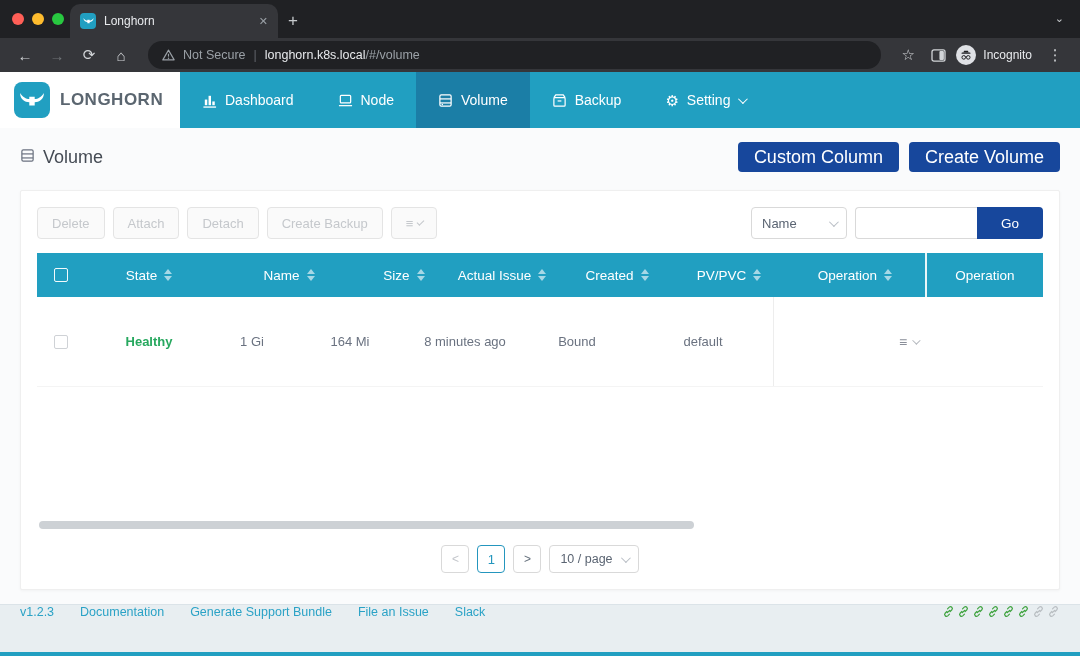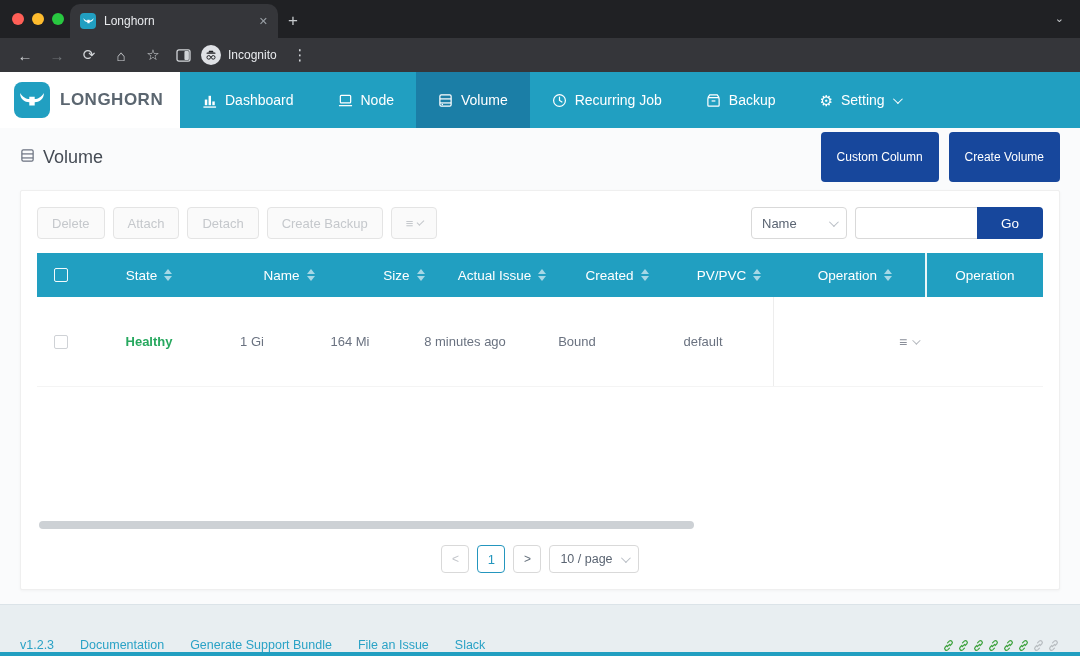--- a/index.html
+++ b/index.html
@@ -44,22 +44,22 @@
   .nav-item.active { background:var(--teal-dark); }
   .nav-item svg { display:block; }
   .gear-glyph { font-size:15px; line-height:1; }
   .chev { width:7px; height:7px; border-right:1.5px solid currentColor; border-bottom:1.5px solid currentColor;
     transform:rotate(45deg) translateY(-2px); display:inline-block; }
 
   
   .title-row { height:58px; background:#fafbfc; display:flex; align-items:center; padding:0 20px; }
   .page-title { display:flex; align-items:center; gap:8px; font-size:18px; color:#454b54; }
   .title-actions { margin-left:auto; display:flex; gap:10px; }
-  .btn-navy { height:50px; padding:0 16px; background:var(--navy); color:#fff; border:none; border-radius:4px;
-    font-size:12px; font-family:inherit; cursor:pointer; }
+  .btn-navy { height:30px; padding:0 16px; background:var(--navy); color:#fff; border:none; border-radius:4px;
+    font-size:18px; font-family:inherit; cursor:pointer; }
 
   
   .content { height:418px; padding:4px 20px 14px; background:#fafbfc; }
   .card { height:400px; background:#fff; border:1px solid #efefef; border-radius:2px;
     box-shadow:0 1px 3px rgba(0,0,0,.04); padding:16px; display:flex; flex-direction:column; }
 
   .card-toolbar { display:flex; align-items:center; margin-bottom:14px; }
   .bulk { display:flex; gap:8px; }
   .btn-disabled { height:32px; padding:0 14px; background:#fafafa; border:1px solid #e4e4e4; border-radius:4px;
     color:#c5c8cc; font-size:13px; font-family:inherit; }
@@ -100,21 +100,21 @@
 
   .pagination { display:flex; align-items:center; justify-content:center; gap:8px; }
   .pg-btn { width:28px; height:28px; border:1px solid #d9d9d9; border-radius:4px; background:#fff;
     display:flex; align-items:center; justify-content:center; font-size:12px; cursor:pointer; }
   .pg-prev { color:#c3c6cb; }
   .pg-next { color:#65707c; }
   .pg-current { border-color:#2496be; color:#2496be; font-size:13px; }
   .pg-size { height:28px; padding:0 10px; font-size:12.5px; }
 
   
-  .footer { height:48px; background:#e8eef1; border-top:1px solid #dbe3e8; display:flex; align-items:flex-end;
+  .footer { height:48px; background:#e8eef1; border-top:1px solid #dbe3e8; display:flex; align-items:flex-start;
     padding:0 20px; gap:26px; font-size:12.5px; }
   .footer a, .f-link, .f-version { color:var(--footer-link); text-decoration:none; cursor:pointer; }
   .conn-icons { margin-left:auto; display:flex; gap:2px; align-items:center; }
   .conn-icons svg { display:block; }
   .link-ok { color:var(--ok-green); }
   .link-off { color:#b9bec2; }
   .bottom-bar { height:4px; background:var(--teal); }
 </style>
 </head>
 <body>
@@ -136,20 +136,32 @@
   </div>
   <span class="newtab">+</span>
   <span class="strip-chev">⌄</span>
 </div>
 
 <div class="btoolbar">
   <span class="bicon">←</span>
   <span class="bicon dim">→</span>
   <span class="bicon">⟳</span>
   <span class="bicon">⌂</span>
+  <div class="urlbar">
+    <span class="warn-icon">
+      <svg width="13" height="12" viewBox="0 0 16 14">
+          <path d="M8 1 L15 13 H1 Z" fill="none" stroke="#9aa0a6" stroke-width="1.4" stroke-linejoin="round"></path>
+          <line x1="8" y1="5.5" x2="8" y2="9" stroke="#9aa0a6" stroke-width="1.4"></line>
+          <circle cx="8" cy="11" r=".9" fill="#9aa0a6"></circle>
+        </svg>
+    </span>
+    <span class="sec-label">Not Secure</span>
+    <span class="url-div">|</span>
+    <span><span class="url-host">longhorn.k8s.local</span><span class="url-path">/#/volume</span></span>
+  </div>
   <div class="right-icons">
     <span class="bicon">☆</span>
     <span class="sidepanel-icon">
       <svg width="15" height="13" viewBox="0 0 16 14">
           <rect x="1" y="1" width="14" height="12" rx="2" fill="none" stroke="#d2d5d8" stroke-width="1.4"></rect>
           <rect x="9" y="2.2" width="4.8" height="9.6" rx="1" fill="#d2d5d8"></rect>
         </svg>
     </span>
     <span class="incog">
       <span class="incog-circle">
@@ -200,29 +212,20 @@
     <div class="nav-item active">
       <span>
         <svg width="15" height="15" viewBox="0 0 16 16">
             <rect x="2" y="2" width="12" height="12" rx="1.5" fill="none" stroke="#fff" stroke-width="1.3"></rect>
             <line x1="2" y1="6.3" x2="14" y2="6.3" stroke="#fff" stroke-width="1.3"></line>
             <line x1="2" y1="10.6" x2="14" y2="10.6" stroke="#fff" stroke-width="1.3"></line>
             <circle cx="4.6" cy="12.3" r=".8" fill="#fff"></circle>
           </svg>
       </span>
       <span>Volume</span>
-    </div>
-    <div class="nav-item">
-      <span>
-        <svg width="15" height="15" viewBox="0 0 16 16">
-            <circle cx="8" cy="8" r="6.3" fill="none" stroke="#fff" stroke-width="1.3"></circle>
-            <path d="M8 4.5 V8 L10.6 9.6" fill="none" stroke="#fff" stroke-width="1.3" stroke-linecap="round"></path>
-          </svg>
-      </span>
-      <span>Recurring Job</span>
     </div>
     <div class="nav-item">
       <span>
         <svg width="15" height="15" viewBox="0 0 16 16">
             <rect x="2" y="5" width="12" height="9" rx="1" fill="none" stroke="#fff" stroke-width="1.3"></rect>
             <path d="M2 5 L4 2 H12 L14 5" fill="none" stroke="#fff" stroke-width="1.3" stroke-linejoin="round"></path>
             <line x1="6" y1="8.5" x2="10" y2="8.5" stroke="#fff" stroke-width="1.3"></line>
           </svg>
       </span>
       <span>Backup</span>

